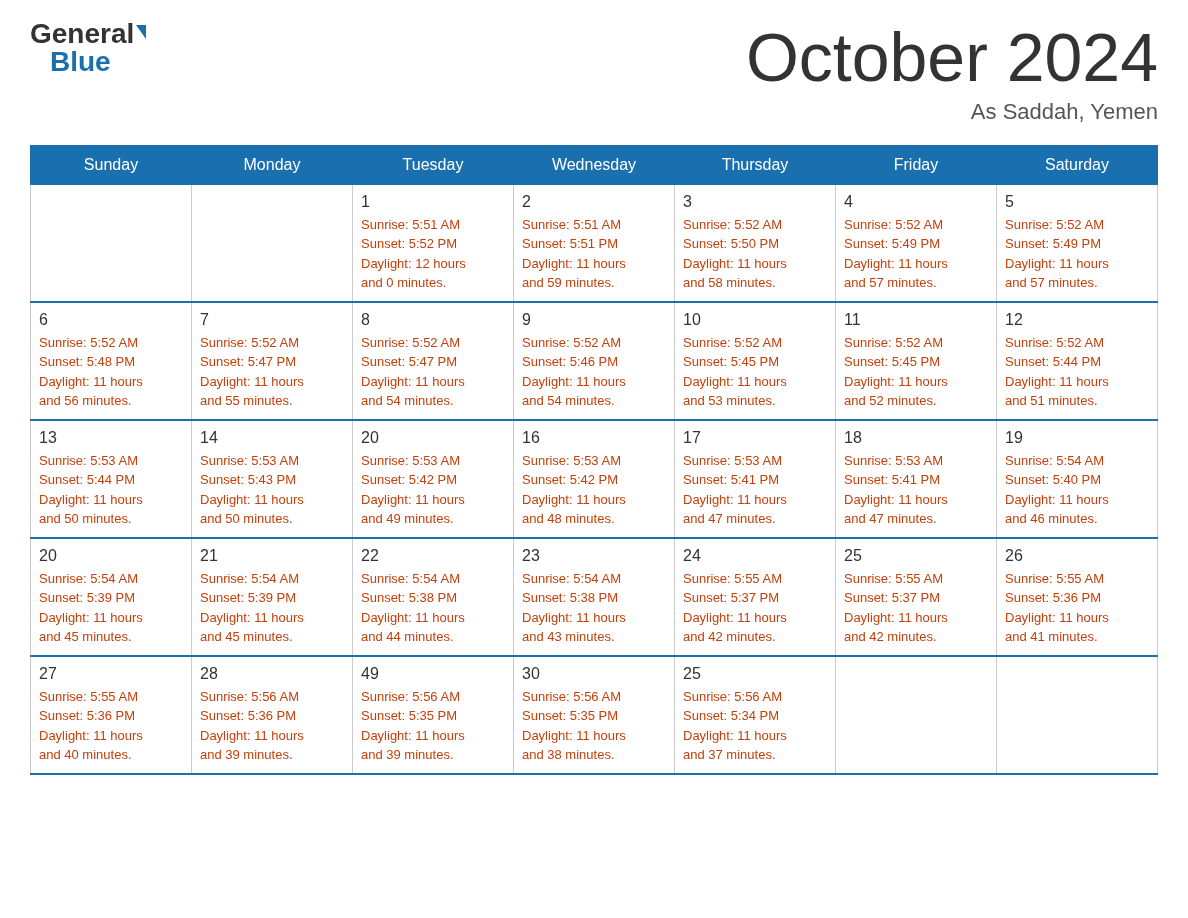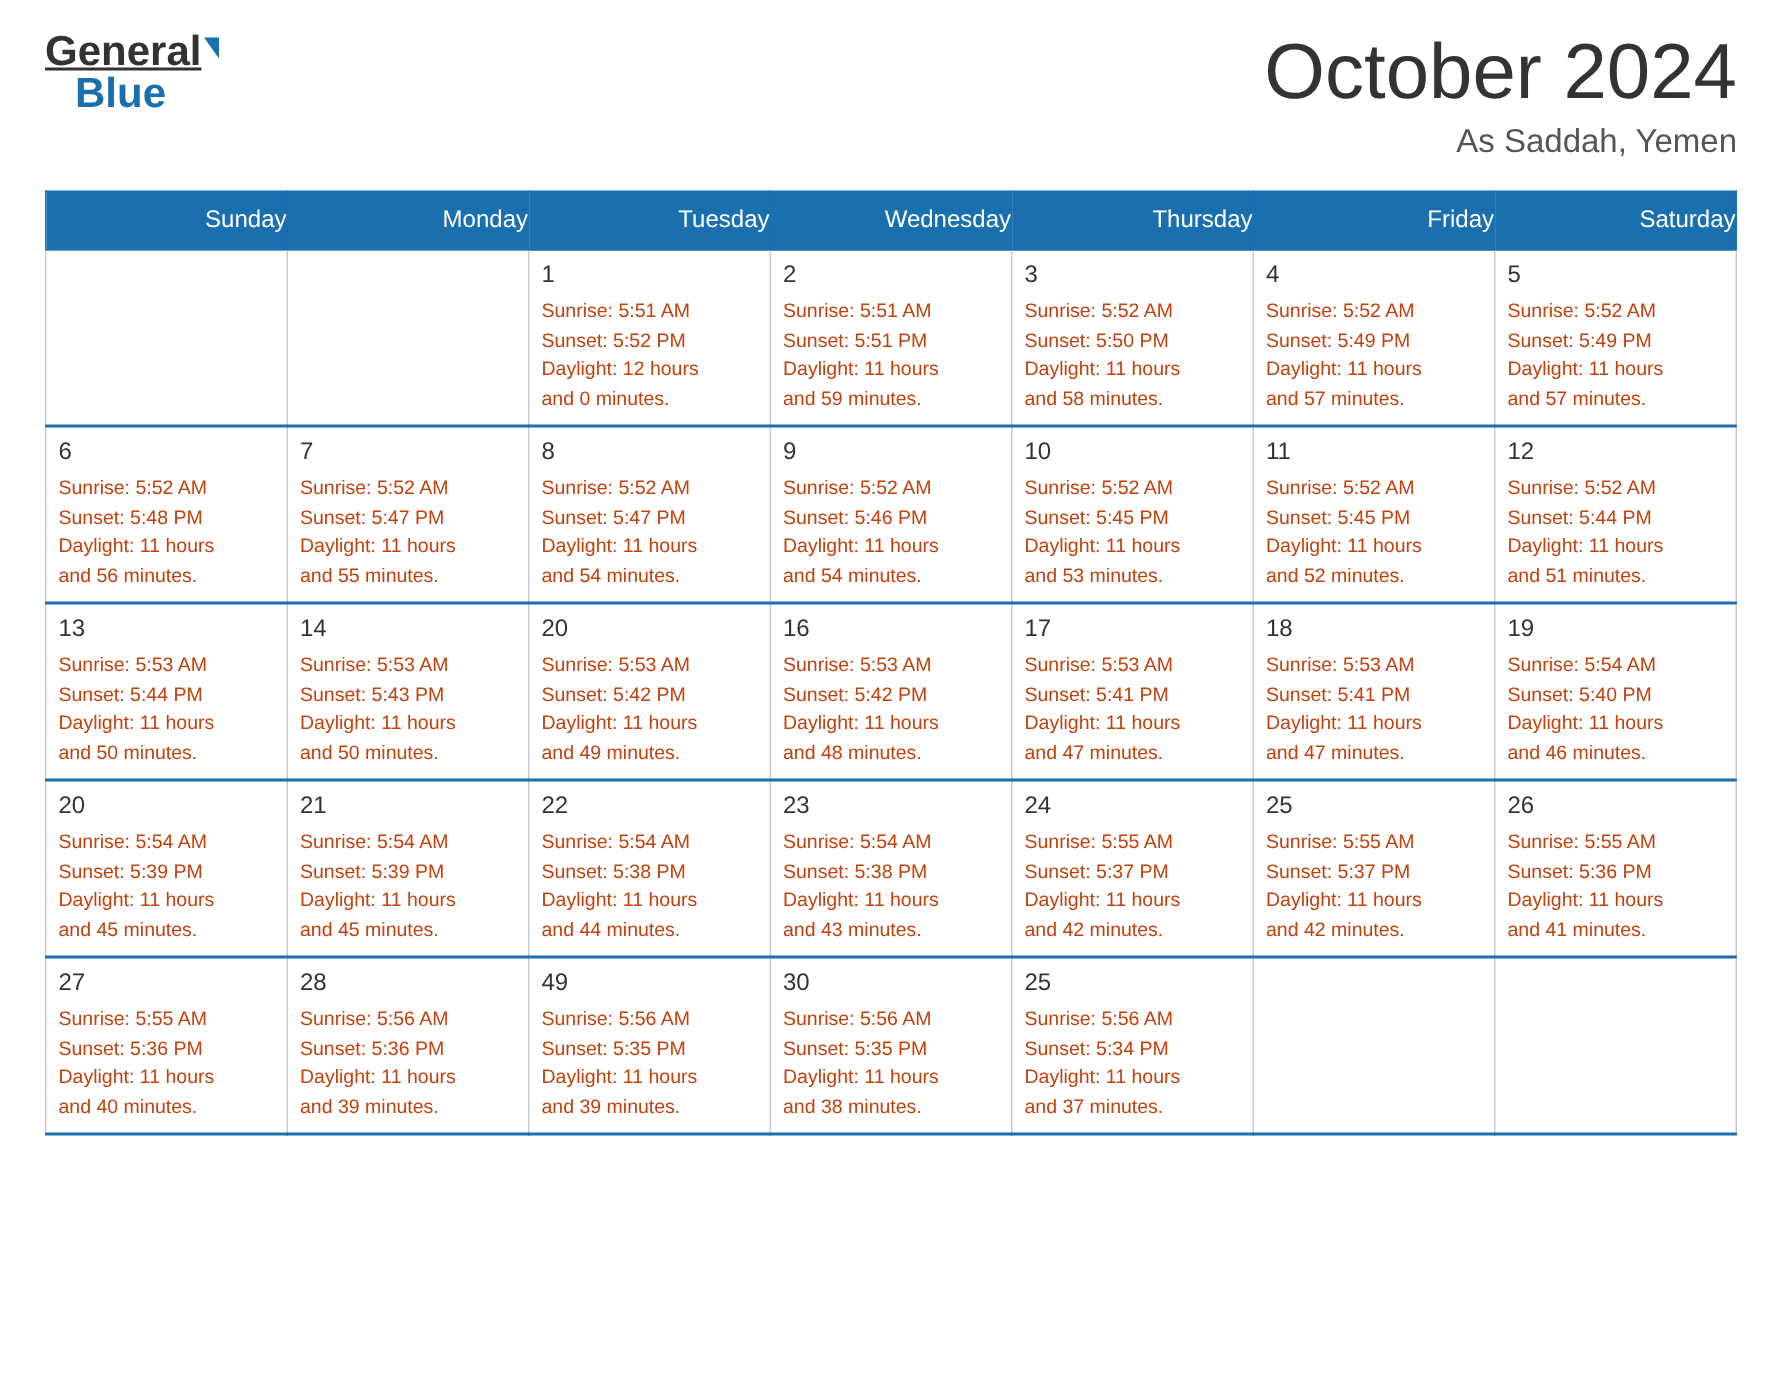--- a/index.html
+++ b/index.html
@@ -18,21 +18,20 @@
     .logo {
       display: flex;
       flex-direction: column;
       align-items: flex-start;
     }
     .logo-general {
       font-size: 28px;
       font-weight: bold;
       color: #333;
       line-height: 1;
-      text-decoration: underline;
     }
     .logo-blue {
       font-size: 28px;
       font-weight: bold;
       color: #1a6faf;
       line-height: 1;
       margin-left: 20px;
     }
     .logo-row {
       display: flex;
@@ -44,41 +43,41 @@
       border-left: 10px solid transparent;
       border-right: 0px solid transparent;
       border-top: 14px solid #1a6faf;
       margin-left: 2px;
       margin-bottom: 4px;
     }
     .title-block {
       text-align: right;
     }
     .month-title {
-      font-size: 52px;
+      font-size: 68px;
       font-weight: 300;
       color: #333;
       line-height: 1.1;
     }
     .location-title {
       font-size: 22px;
       color: #555;
       margin-top: 4px;
       text-align: right;
     }
     table {
       width: 100%;
       border-collapse: collapse;
       table-layout: fixed;
     }
     thead tr th {
       background-color: #1a6faf;
       color: #fff;
-      padding: 10px 0;
-      text-align: right;
+      padding: 10px 26px;
+      text-align: center;
       font-size: 16px;
       font-weight: normal;
       border: 1px solid #1a6faf;
     }
     tbody tr td {
       vertical-align: top;
       padding: 8px 8px;
       border: 1px solid #ccc;
       font-size: 13px;
       color: #333;

